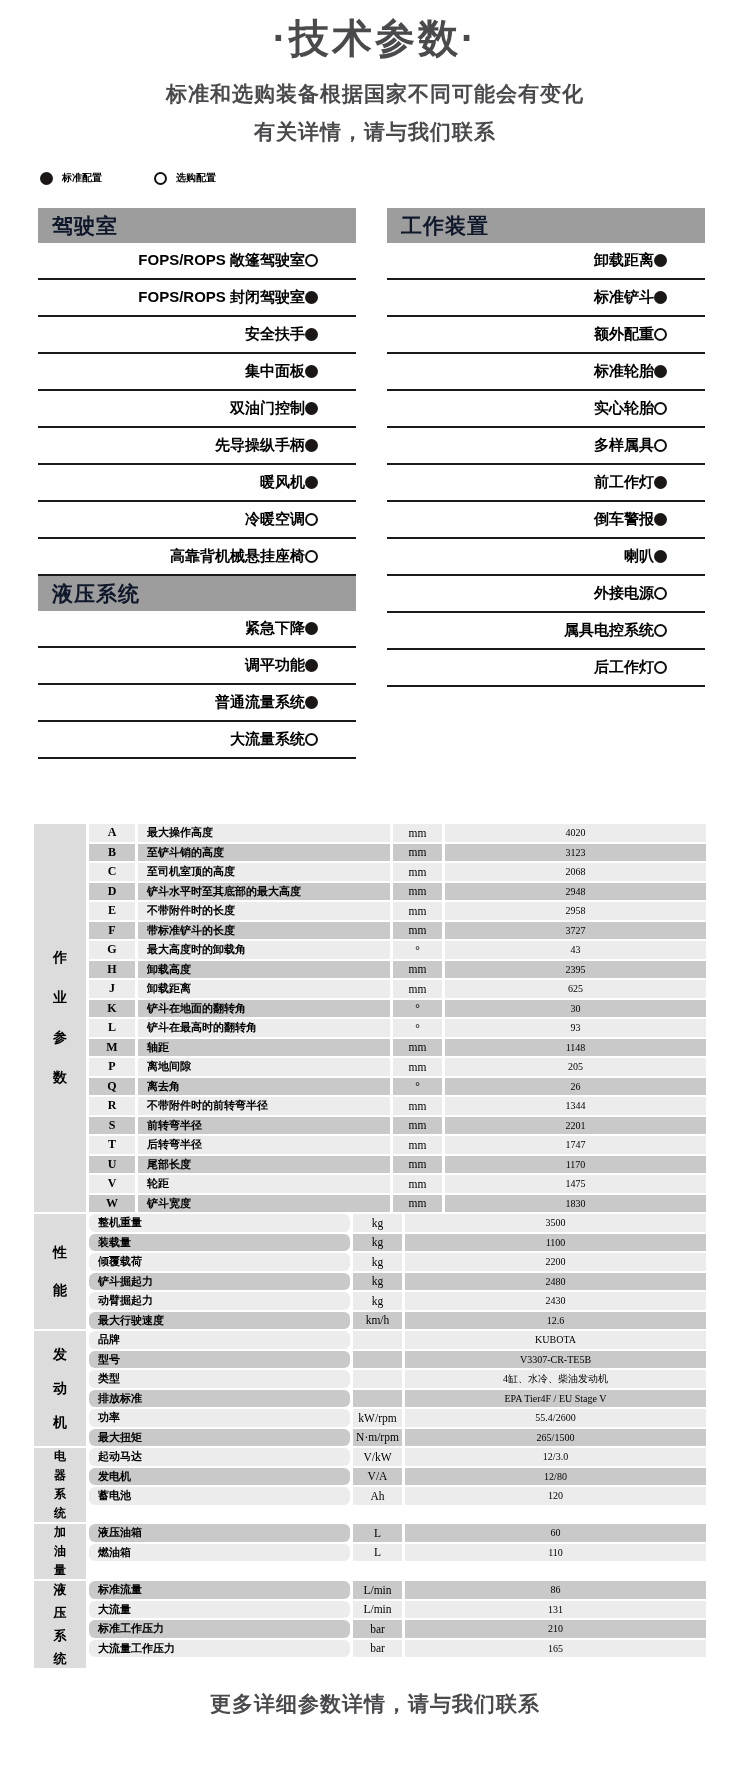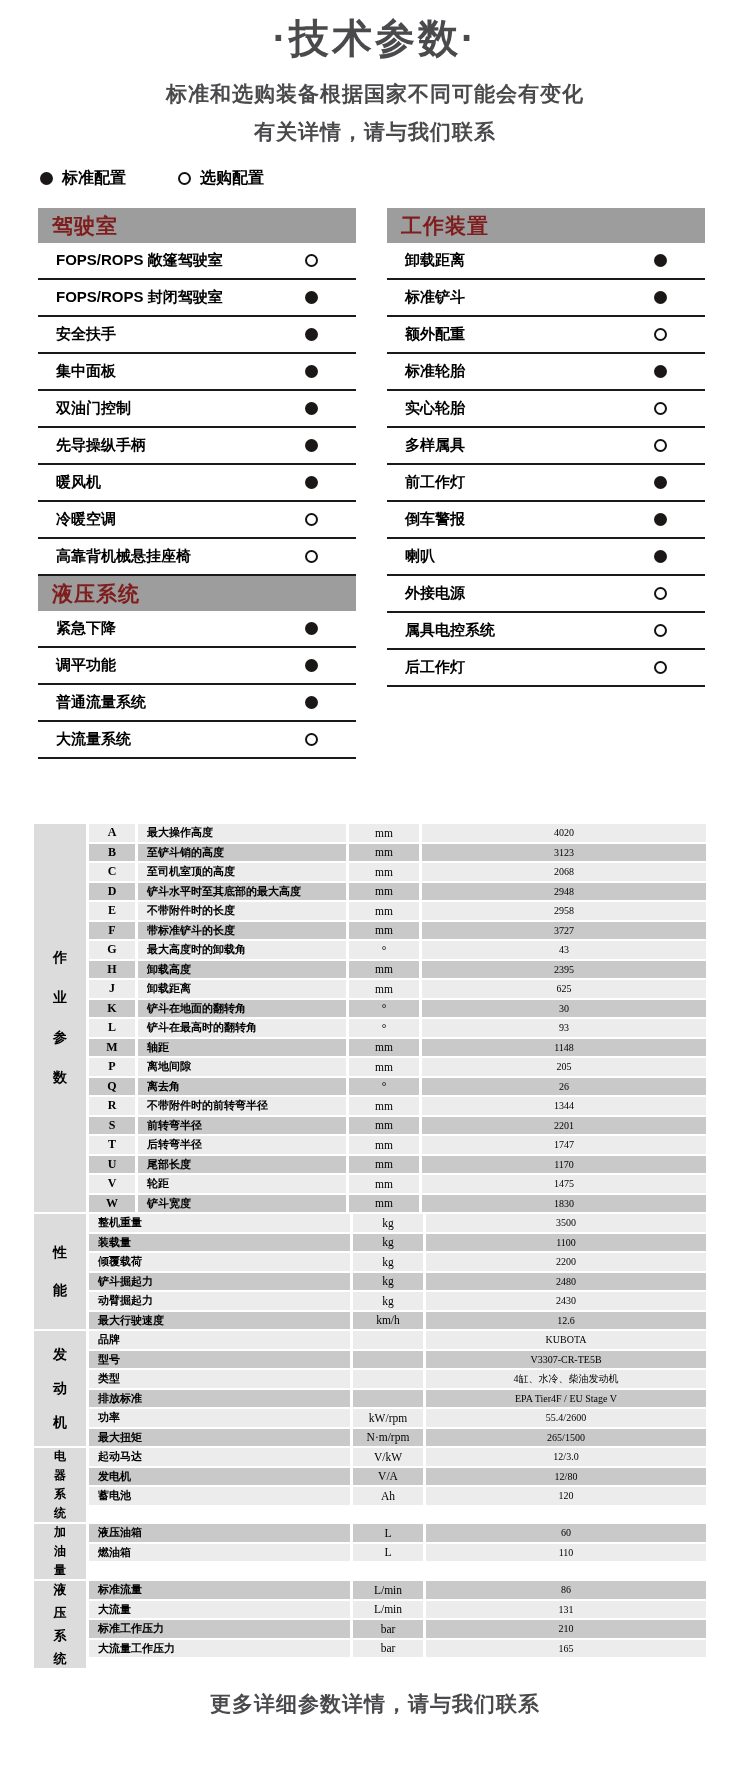--- a/index.html
+++ b/index.html
@@ -13,53 +13,53 @@
   .page{width:750px;height:1776px;position:relative;}
 
   .title{margin:16px 0 0;text-align:center;font-size:40px;line-height:44px;
          font-weight:700;color:var(--heading);letter-spacing:3px;}
   .sub{margin:8px;text-align:center;font-size:21px;line-height:24px;
        font-weight:700;color:var(--heading);letter-spacing:1px;}
   .sub1{margin-top:22px;}
   .sub2{margin-top:14px;}
 
   .legend{margin:26px 0 0 40px;display:flex;align-items:center;gap:52px;
-          font-size:16px;font-weight:700;height:16px;}
+          font-size:10px;font-weight:700;height:16px;}
   .legend-item{display:flex;align-items:center;gap:9px;}
 
   .dot{width:13px;height:13px;border-radius:50%;display:inline-block;flex:0 0 13px;}
   .dot.filled{background:var(--dot);}
   .dot.hollow{background:#fff;border:2px solid #121212;}
 
   .columns{display:flex;margin:22px 45px 0 38px;gap:31px;align-items:flex-start;}
   .col{width:318px;}
   .feature-header{height:35px;background:var(--header-bg);display:flex;align-items:center;
-          padding-left:14px;font-size:21px;font-weight:800;color:#7f1d1d;letter-spacing:1px;}
+          padding-left:14px;font-size:21px;font-weight:800;color:#0f172a;letter-spacing:1px;}
   .feature-item{height:37px;border-bottom:2px solid #1a1a1a;display:flex;align-items:center;
-          justify-content:space-between;padding:0 38px 0 18px;font-size:15px;font-weight:700;}
+          justify-content:flex-end;padding:0 38px 0 18px;font-size:15px;font-weight:700;}
 
   .spec-table{margin:65px 44px 0 34px;width:672px;}
   .spec-section{display:flex;margin-bottom:2px;}
   .spec-cat{width:52px;margin-right:3px;background:var(--cat-bg);display:flex;
             flex-direction:column;align-items:center;justify-content:center;
             font-weight:700;font-size:14px;}
   .spec-section:nth-child(1) .spec-cat{gap:22px;}
   .spec-section:nth-child(2) .spec-cat{gap:20px;}
   .spec-section:nth-child(3) .spec-cat{gap:16px;}
   .spec-section:nth-child(4) .spec-cat{gap:2px;font-size:12px;}
   .spec-section:nth-child(5) .spec-cat{gap:2px;font-size:12px;}
   .spec-section:nth-child(6) .spec-cat{gap:5px;font-size:13px;}
   .spec-rows{flex:1;display:flex;flex-direction:column;gap:2px;}
   .spec-row{display:flex;gap:3px;height:17.5px;}
   .cell{display:flex;align-items:center;}
   .cell.key{width:46px;justify-content:center;
             font-family:"Liberation Serif","DejaVu Serif",serif;font-weight:700;font-size:12px;}
-  .cell.desc{width:208px;padding-left:9px;font-size:11px;font-weight:700;}
-  .cell.desc.wide{width:261px;}
-  .cell.unit{width:70px;justify-content:center;
+  .cell.desc{width:252px;padding-left:9px;font-size:11px;font-weight:700;}
+  .cell.desc.wide{width:261px;border-radius:6px;}
+  .cell.unit{width:49px;justify-content:center;
              font-family:"Liberation Serif","DejaVu Serif",serif;font-size:11.5px;}
   .cell.value{flex:1;justify-content:center;
              font-family:Liberation Serif, serif;font-size:10px;}
   .row-light .cell{background:var(--row-light);}
   .row-dark .cell{background:var(--row-dark);}
 
   .footer{margin:22px 0 16px;text-align:center;font-size:21px;font-weight:700;
           color:var(--heading);letter-spacing:1px;}
 </style>
 </head>

